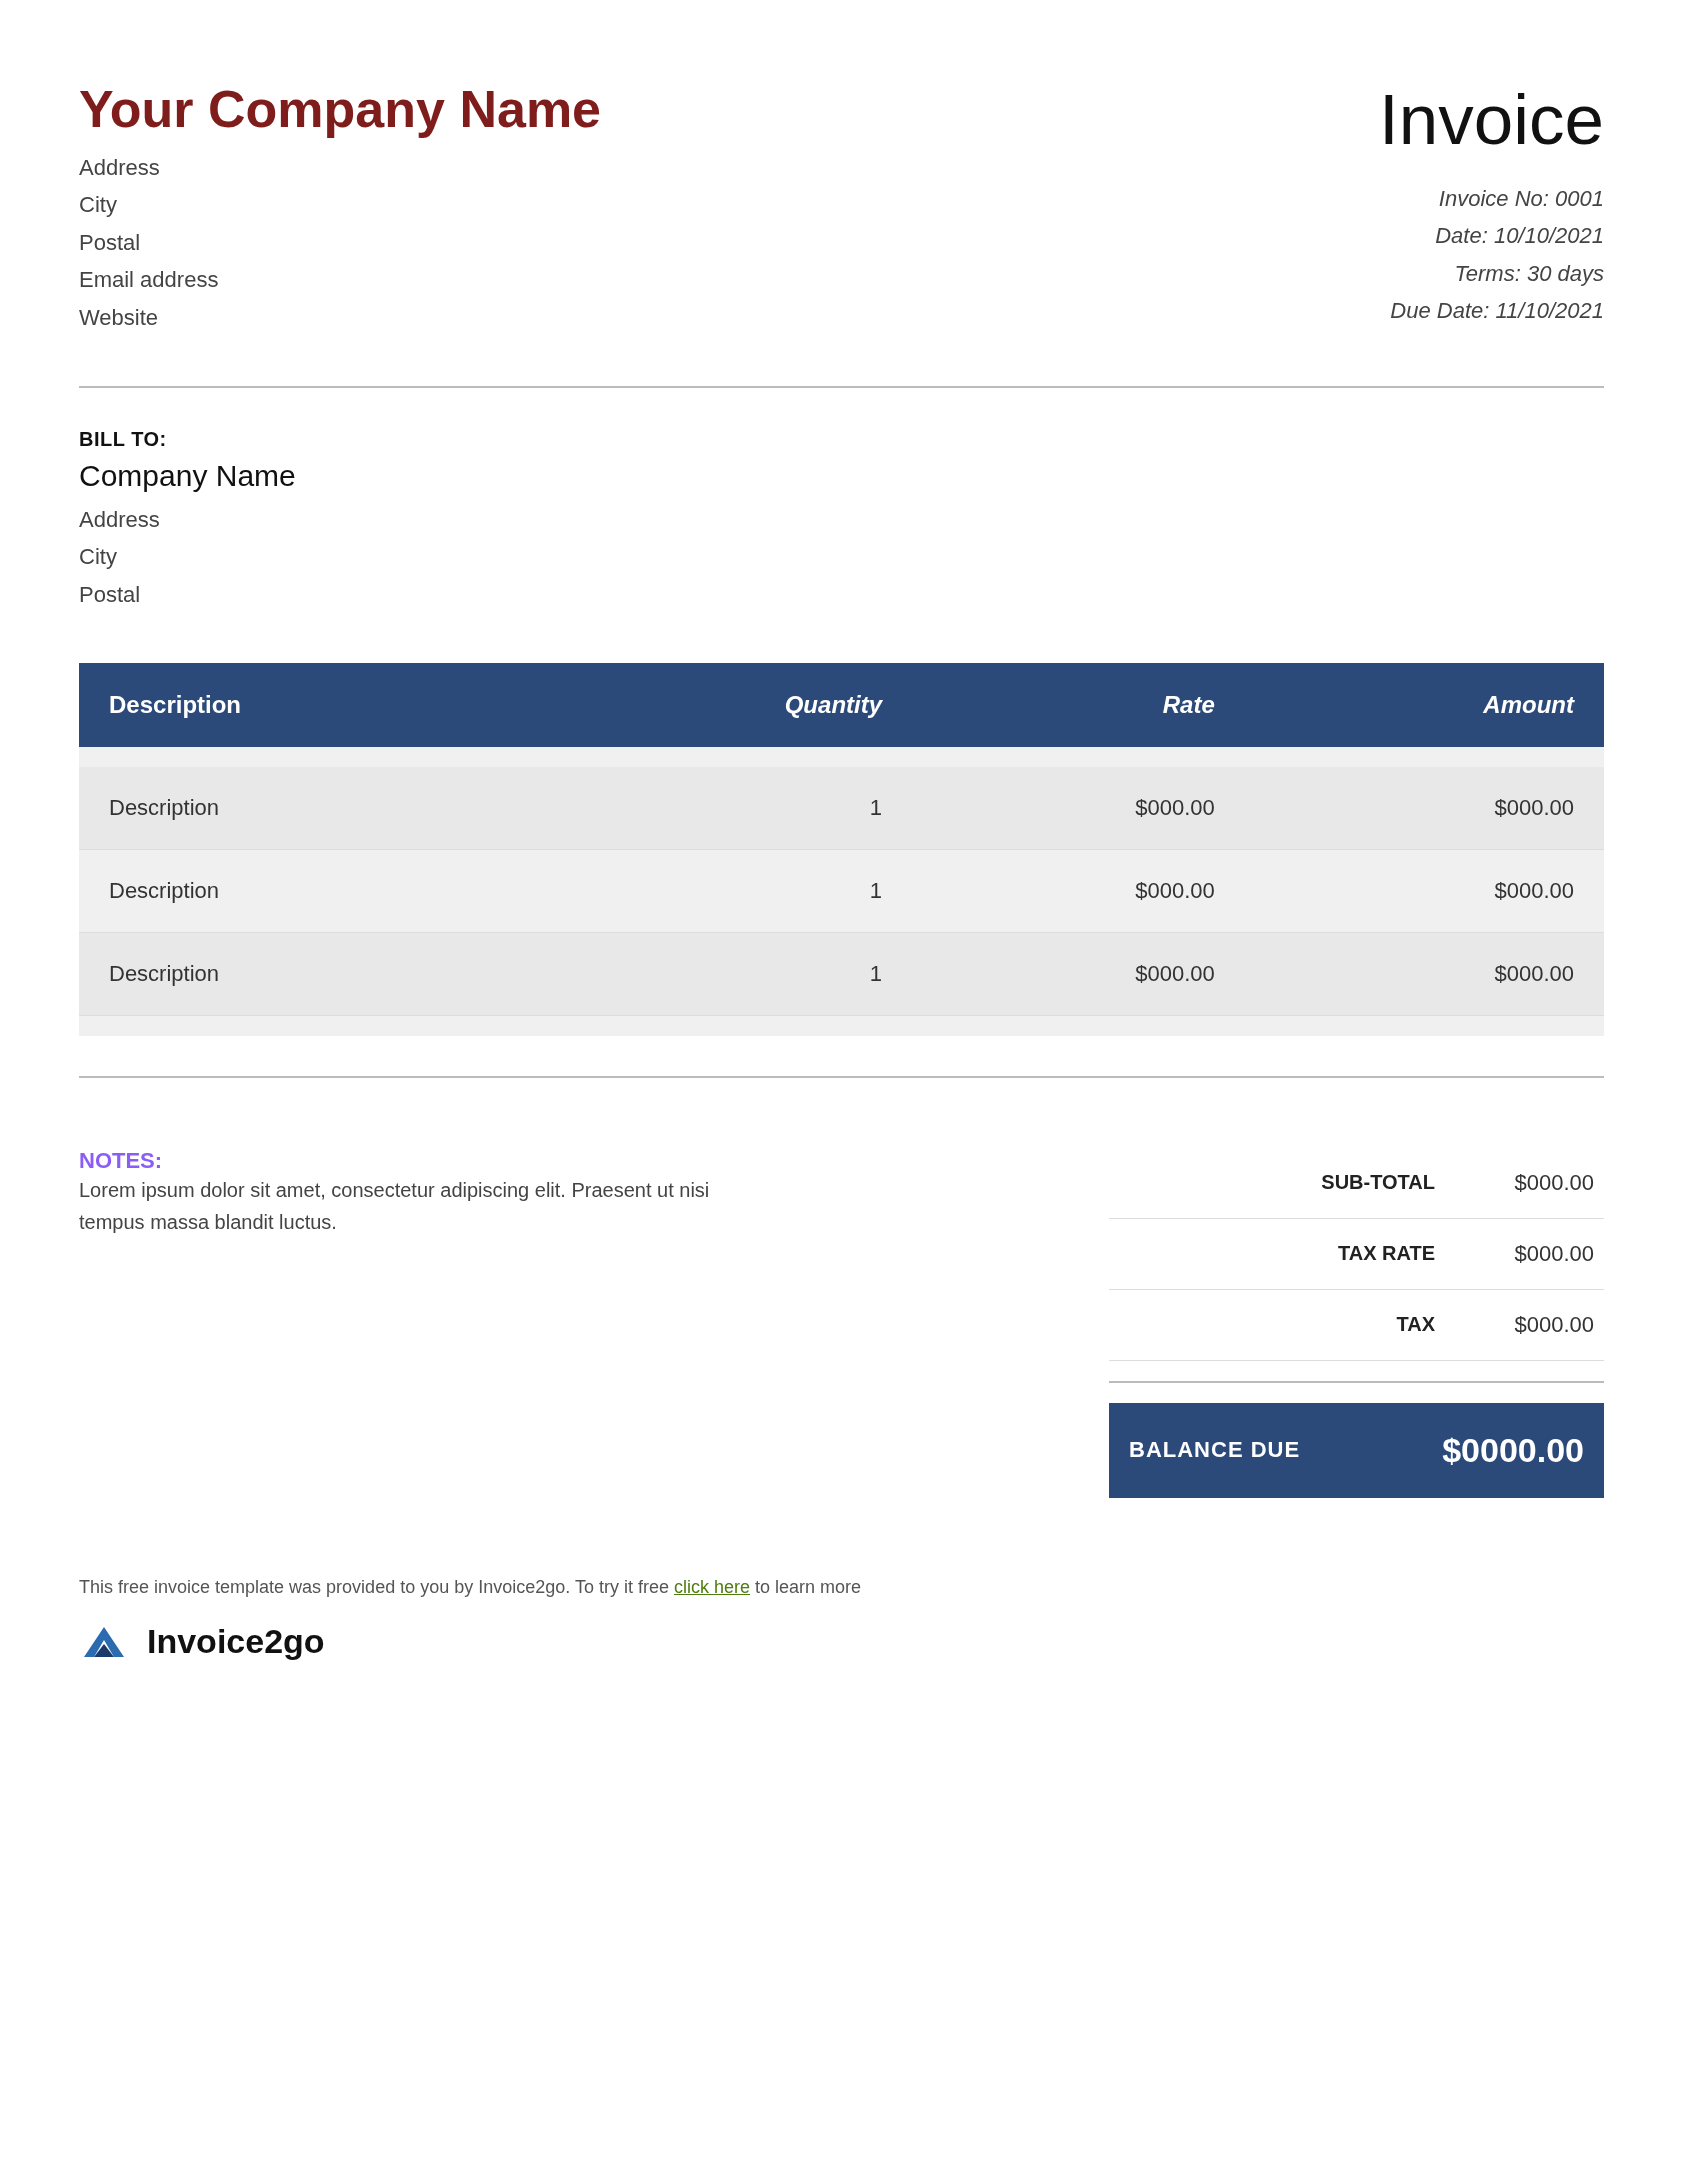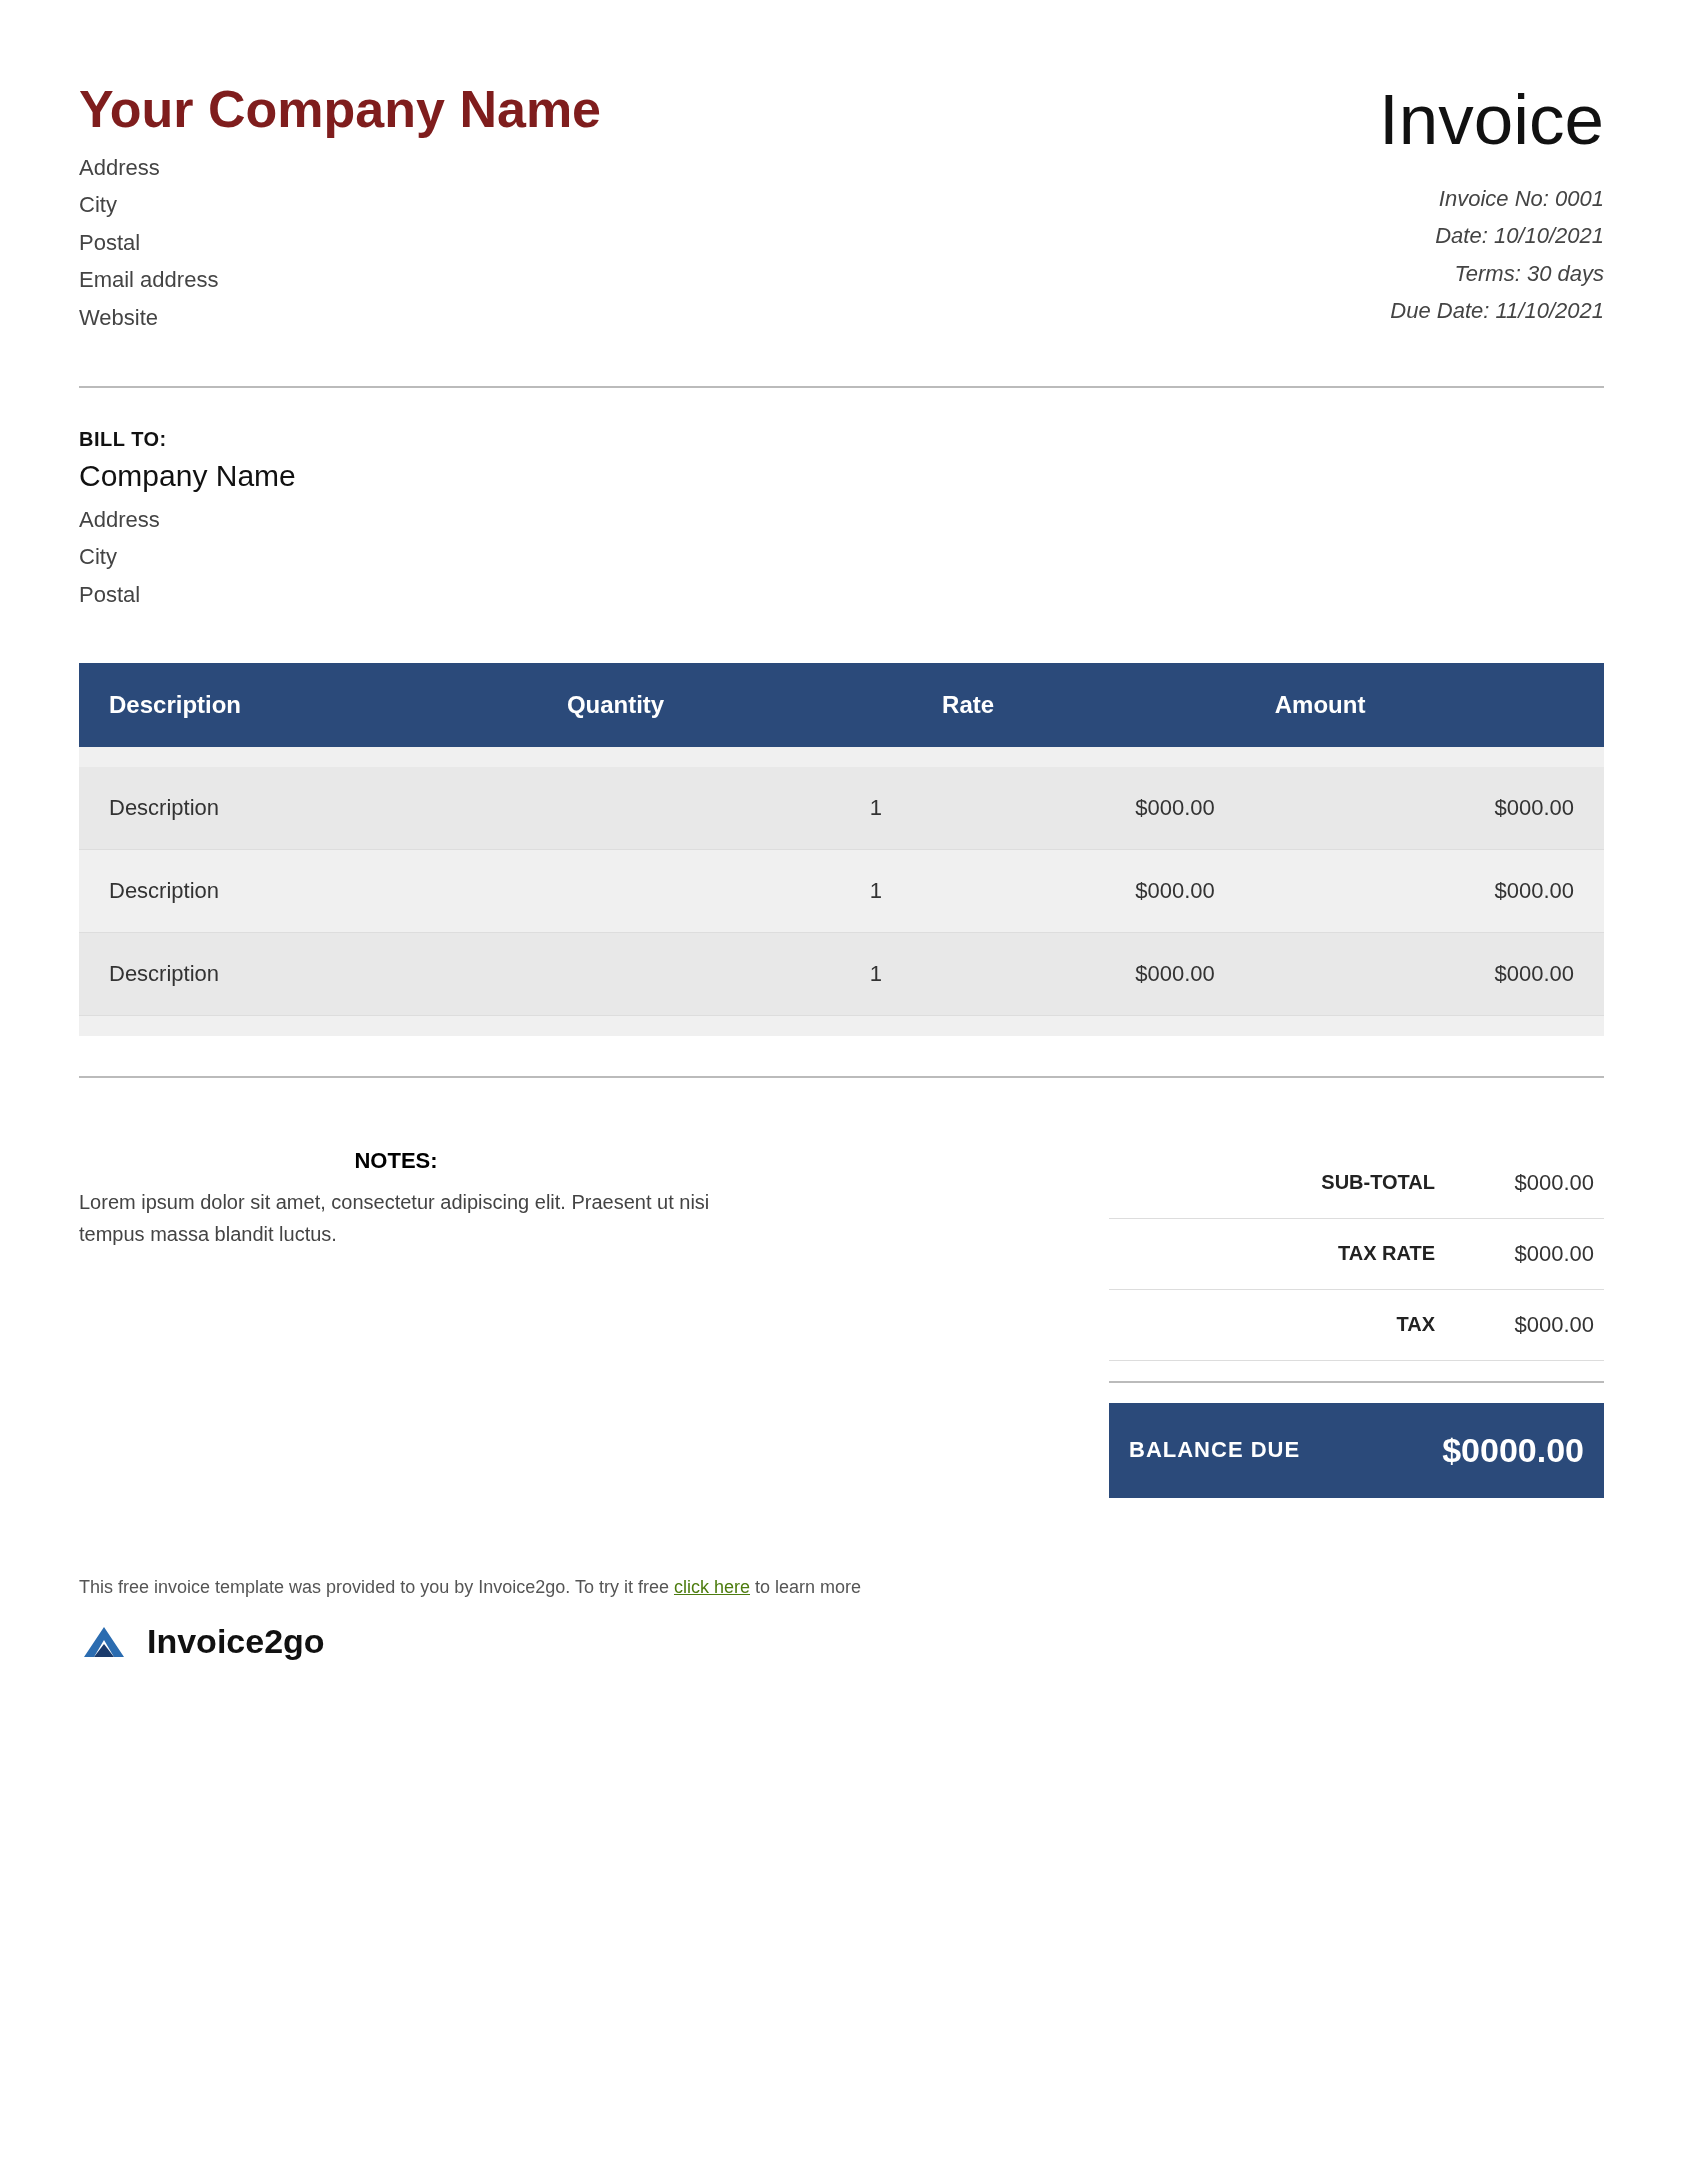--- a/index.html
+++ b/index.html
@@ -104,20 +104,22 @@
     }
 
     .invoice-table thead th {
       padding: 28px 30px;
       font-size: 24px;
       font-weight: bold;
       text-align: left;
     }
 
     .invoice-table thead th.right {
+      text-align: right;
+      font-style: italic;
     }
 
     .invoice-table tbody tr {
       background-color: #f0f0f0;
     }
 
     .invoice-table tbody tr:nth-child(even) {
       background-color: #e8e8e8;
     }
 
@@ -143,23 +145,22 @@
 
     .notes-section {
       flex: 1;
       padding-right: 59px;
       max-width: 693px;
     }
 
     .notes-label {
       font-size: 22px;
       font-weight: bold;
-      margin-bottom: 12px;
-      color: #000000;
-      text-align: center;
+      margin-bottom: 0;
+      color: #8b5cf6;
     }
 
     .notes-text {
       font-size: 20px;
       color: #444;
       line-height: 1.6;
     }
 
     .totals-section {
       flex: 0 0 495px;

